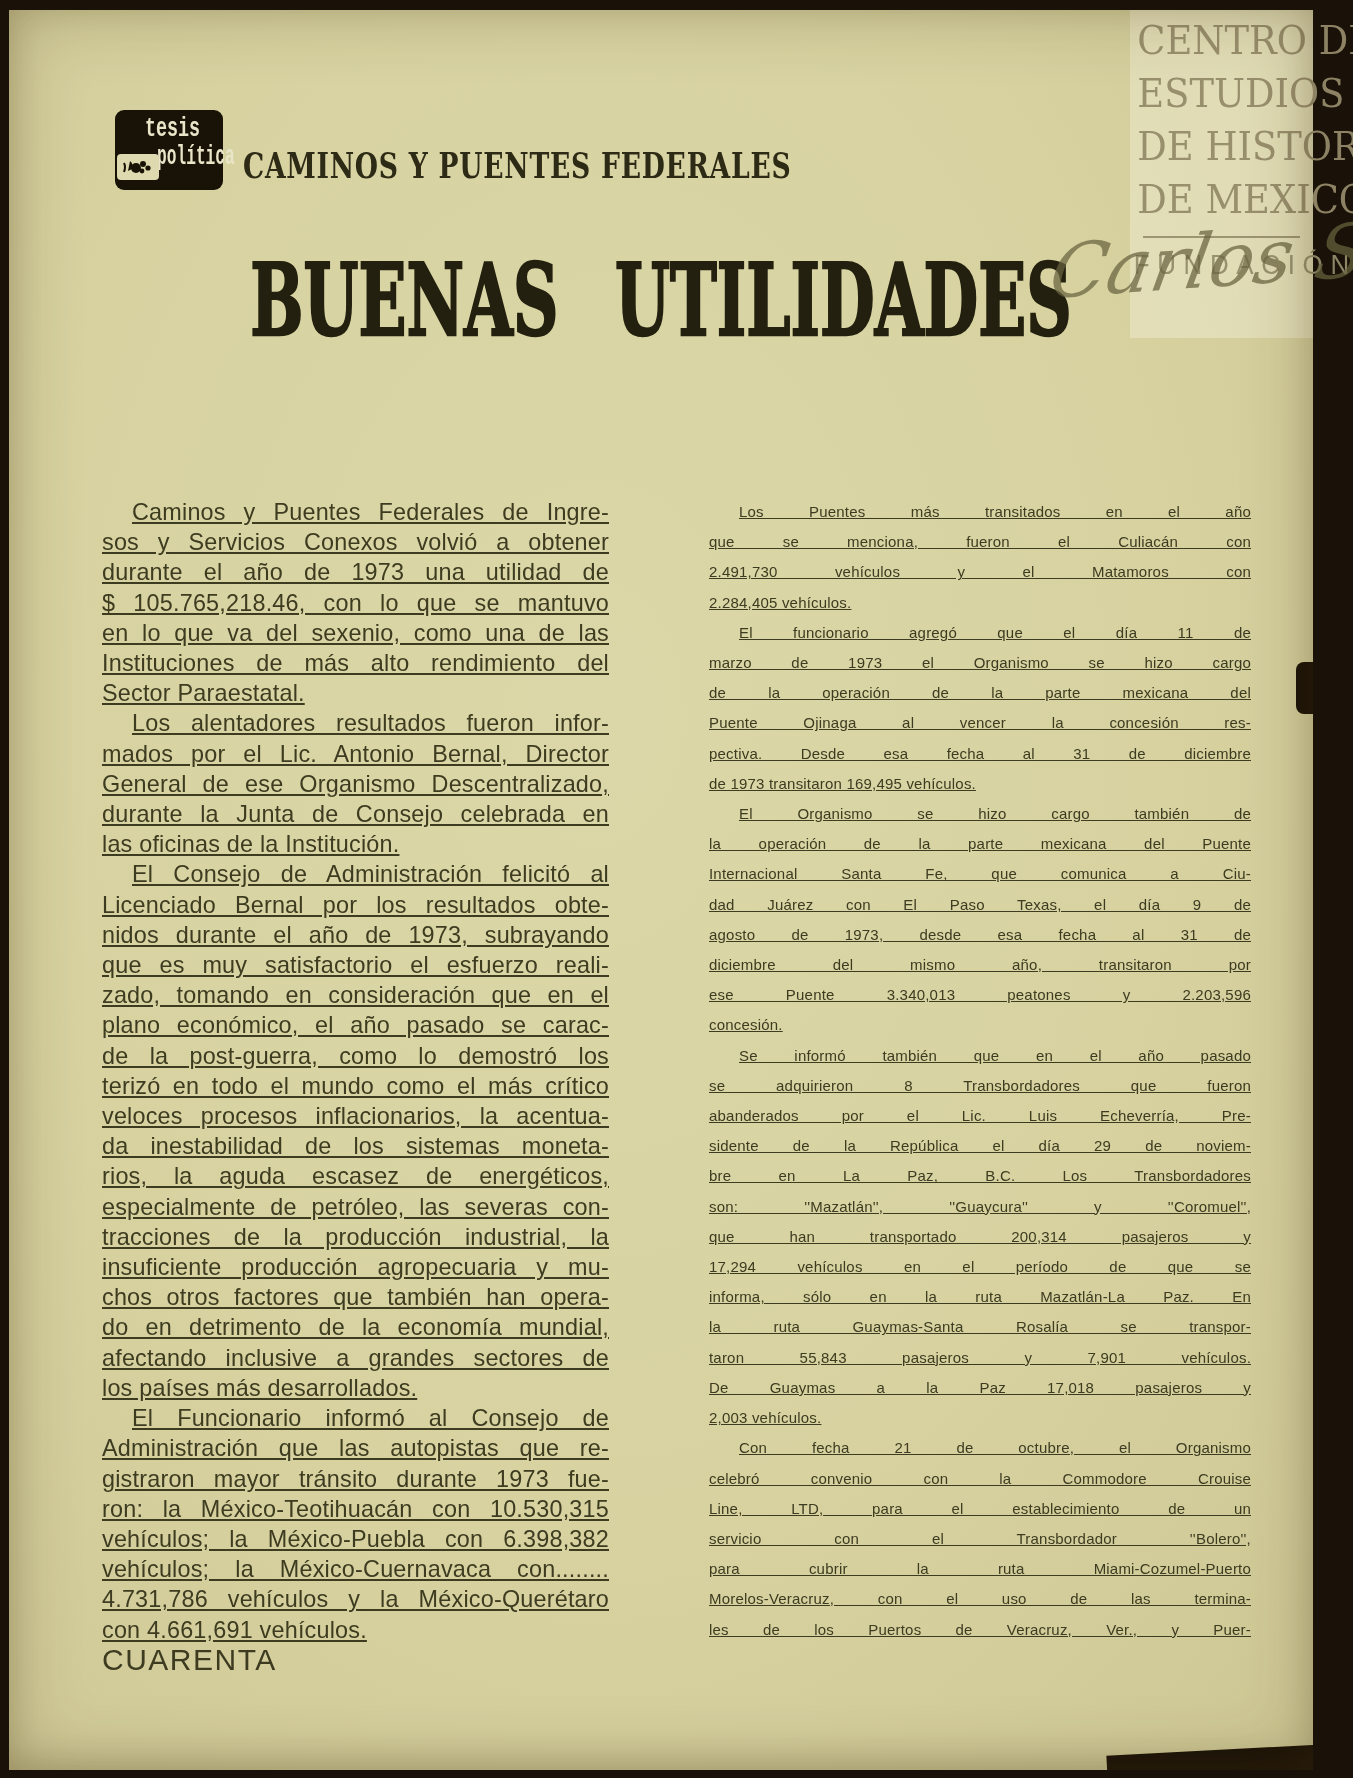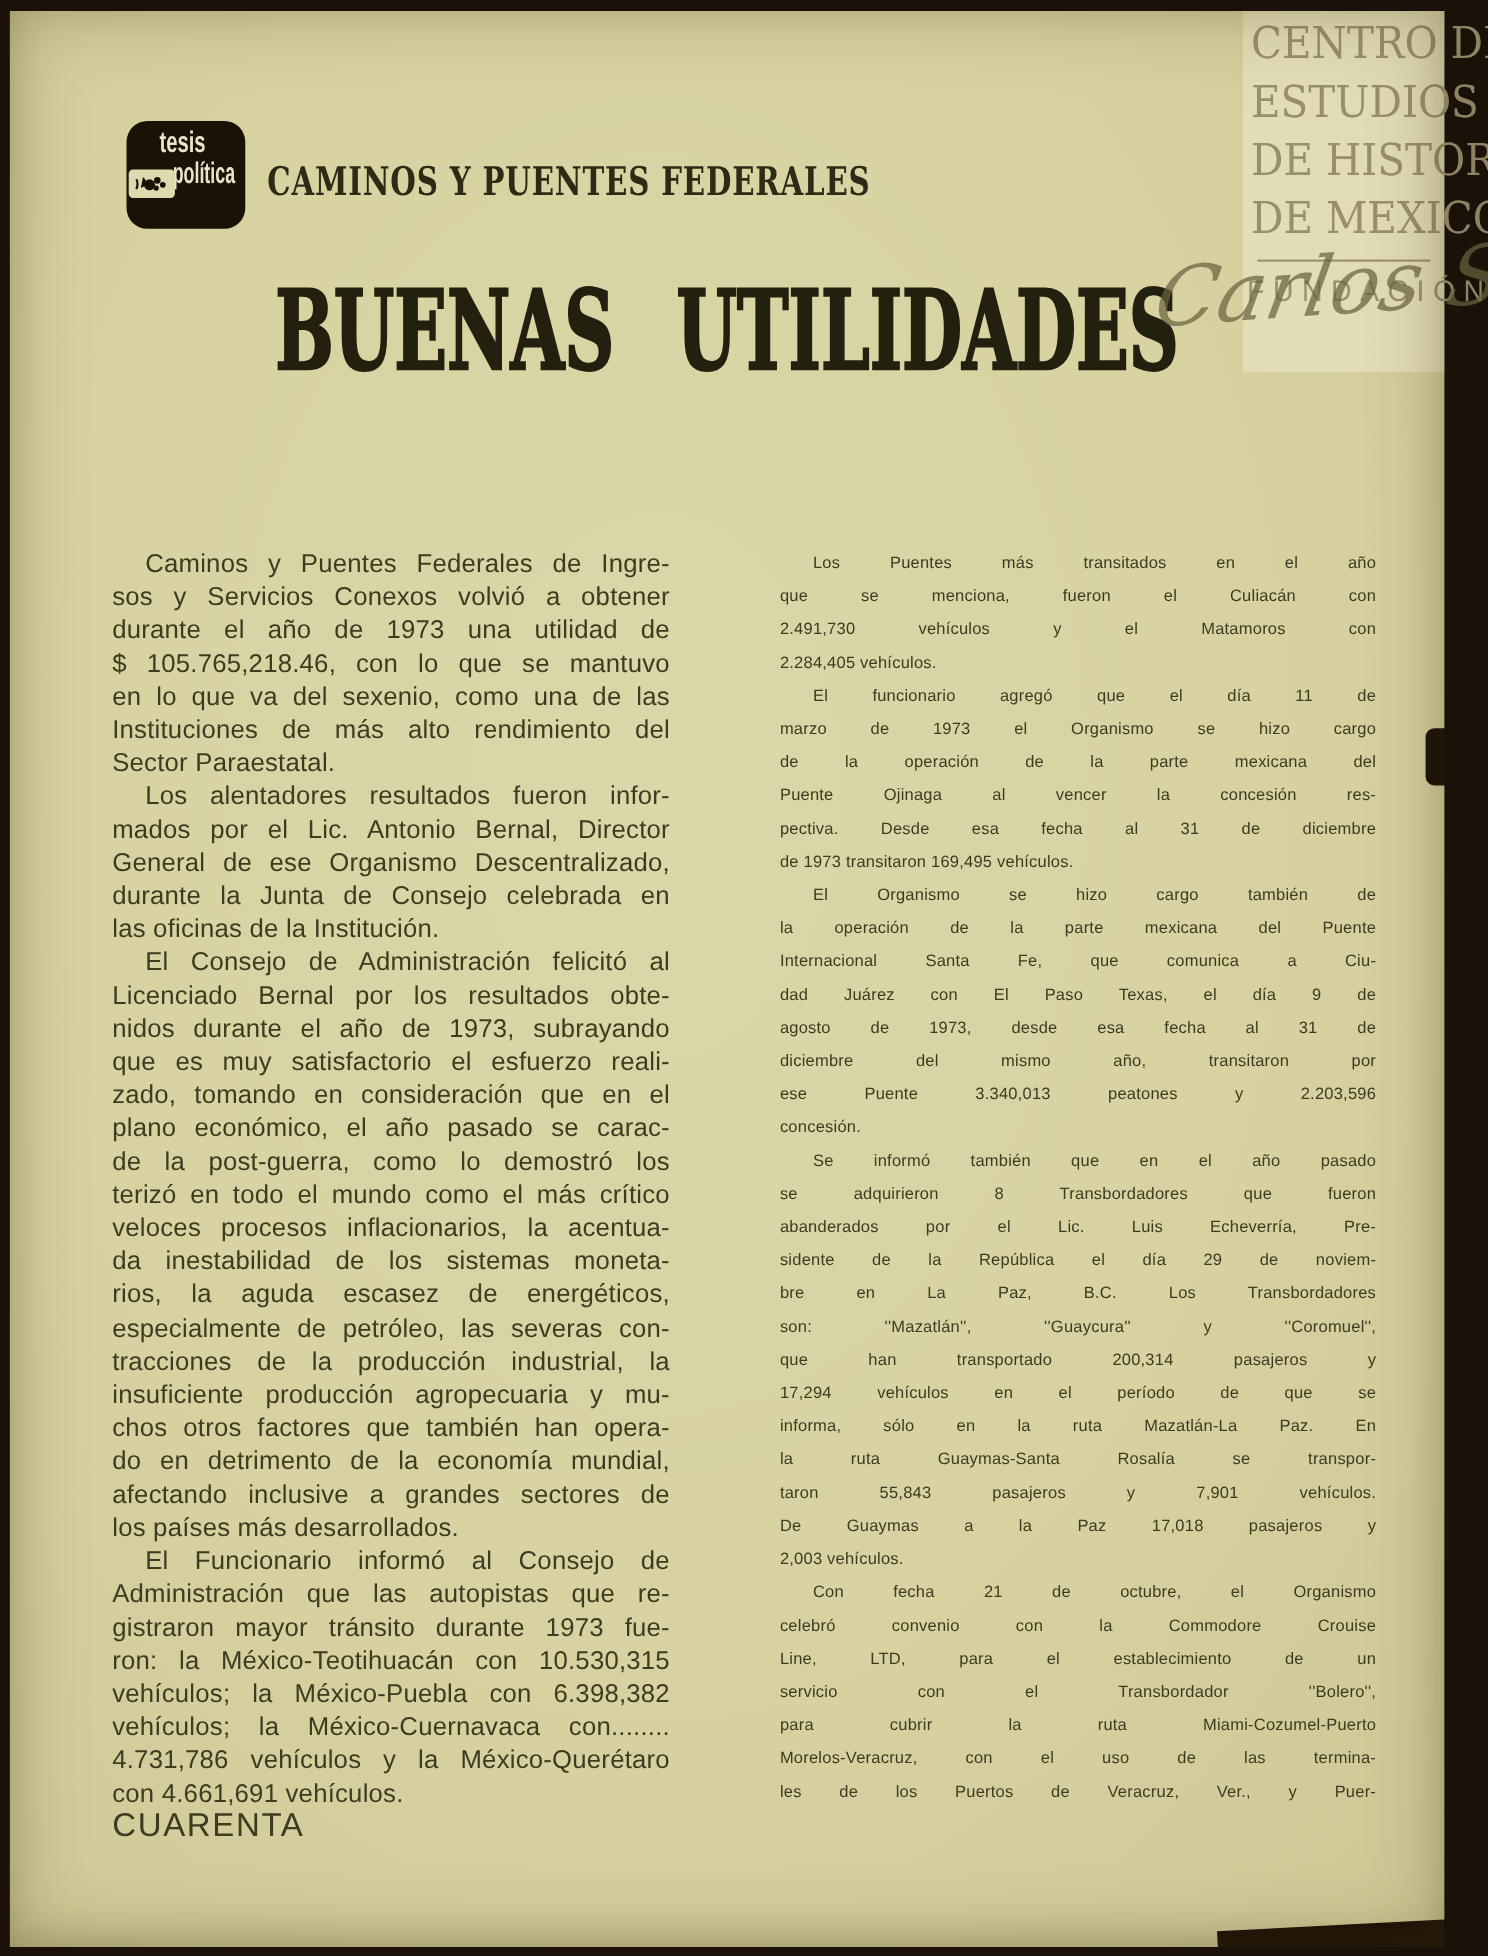--- a/index.html
+++ b/index.html
@@ -15,22 +15,22 @@
     background:
       radial-gradient(ellipse at 45% 40%, #dcd7a8 0%, #d7d2a0 55%, #cdc794 100%);
     overflow:visible;
   }
   .page::after{ 
     content:"";position:absolute;inset:0;pointer-events:none;
     box-shadow:inset 0 0 70px rgba(70,50,15,.28), inset 0 -8px 30px rgba(70,50,15,.18);
   }
   
   .logo{
-    position:absolute;left:106px;top:100px;width:108px;height:98px;
-    background:#191307;border-radius:19px;
+    position:absolute;left:106px;top:100px;width:108px;height:80px;
+    background:#191307;border-radius:9px;font-family:Liberation Mono, monospace;
   }
   .logo .t1{
     position:absolute;left:30px;top:4px;
     font-size:27px;font-weight:bold;color:#e9e5c8;
     transform:scaleX(.68);transform-origin:left top;letter-spacing:0;
   }
   .logo .t2{
     position:absolute;left:42px;top:32px;
     font-size:27px;font-weight:bold;color:#e9e5c8;
     transform:scaleX(.60);transform-origin:left top;
@@ -56,20 +56,21 @@
     font-size:100px;line-height:108px;color:#23200f;
     -webkit-text-stroke:2.5px #23200f;
     word-spacing:55px;white-space:nowrap;
     transform:scaleX(.63);transform-origin:center top;
   }
   
   .col{
     position:absolute;top:487px;
     font-size:23.4px;line-height:30.2px;color:#3d3b20;
     letter-spacing:.2px;
+    text-decoration:underline;
   }
   .col-left{left:93px;width:507px;}
   .col-right{left:700px;width:542px;font-size:15px;}
   .para{margin:0;}
   .line{min-height:30.2px;}
   .jl{text-align:justify;text-align-last:justify;}
   .ll{text-align:left;text-align-last:left;}
   .ind{text-indent:30px;}
   .folio{
     position:absolute;left:93px;top:1633px;

